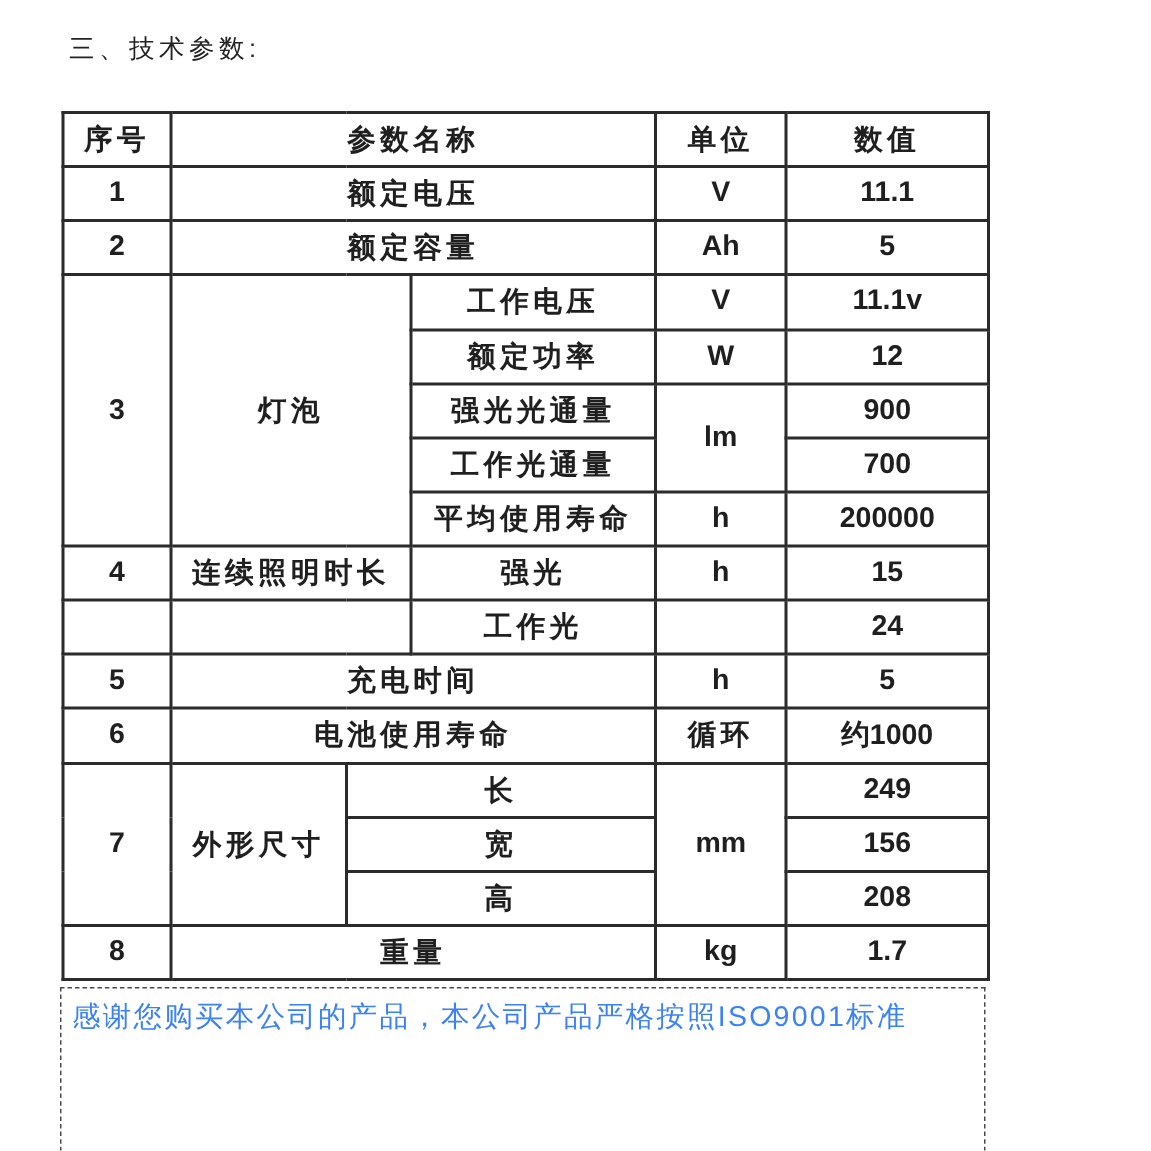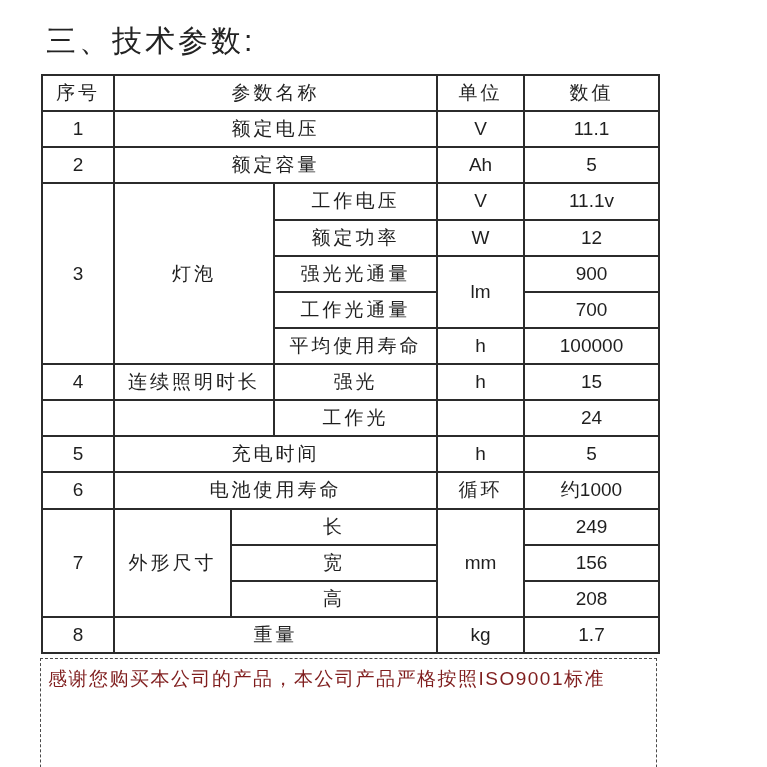--- a/index.html
+++ b/index.html
@@ -17,37 +17,38 @@
   .page {
     position: relative;
     width: 767px;
     height: 767px;
     background: #ffffff;
   }
   .section-title {
     position: absolute;
     left: 46px;
     margin: 0;
-    font-size: 30px;
+    font-size: 17px;
     font-weight: 500;
     letter-spacing: 3px;
     color: #232323;
     white-space: nowrap;
   }
   #tech-title { top: 21px; }
   #quality-title { top: 606px; }
 
   table.params {
     position: absolute;
     left: 41px;
     top: 74px;
     width: 617px;
     height: 580px;
     border-collapse: collapse;
     table-layout: fixed;
+    font-weight: bold;
   }
   table.params td {
     border: 2px solid #2b2b2b;
     text-align: center;
     vertical-align: middle;
     font-size: 19px;
     padding: 0;
     overflow: hidden;
     white-space: nowrap;
   }
@@ -61,21 +62,21 @@
     width: 601px;
     height: 130px; 
     border: 1px dashed #4a4a4a;
     padding: 4px 7px;
     box-sizing: content-box;
   }
   .warranty-line {
     font-size: 19px;
     line-height: 31.5px;
     letter-spacing: 1.5px;
-    color: #7f1d1d;
+    color: #3b82f6;
     white-space: nowrap;
   }
 </style>
 </head>
 <body>
 
 <div class="page">
 
   <h2 class="section-title" id="tech-title">三、技术参数:</h2>
 
@@ -124,21 +125,21 @@
         <td rowspan="2">lm</td>
         <td>900</td>
       </tr>
       <tr>
         <td class="zh">工作光通量</td>
         <td>700</td>
       </tr>
       <tr>
         <td class="zh">平均使用寿命</td>
         <td>h</td>
-        <td>100000</td>
+        <td>200000</td>
       </tr>
       <tr>
         <td>4</td>
         <td class="zh" colspan="2">连续照明时长</td>
         <td class="zh">强光</td>
         <td>h</td>
         <td>15</td>
       </tr>
       <tr>
         <td></td>

